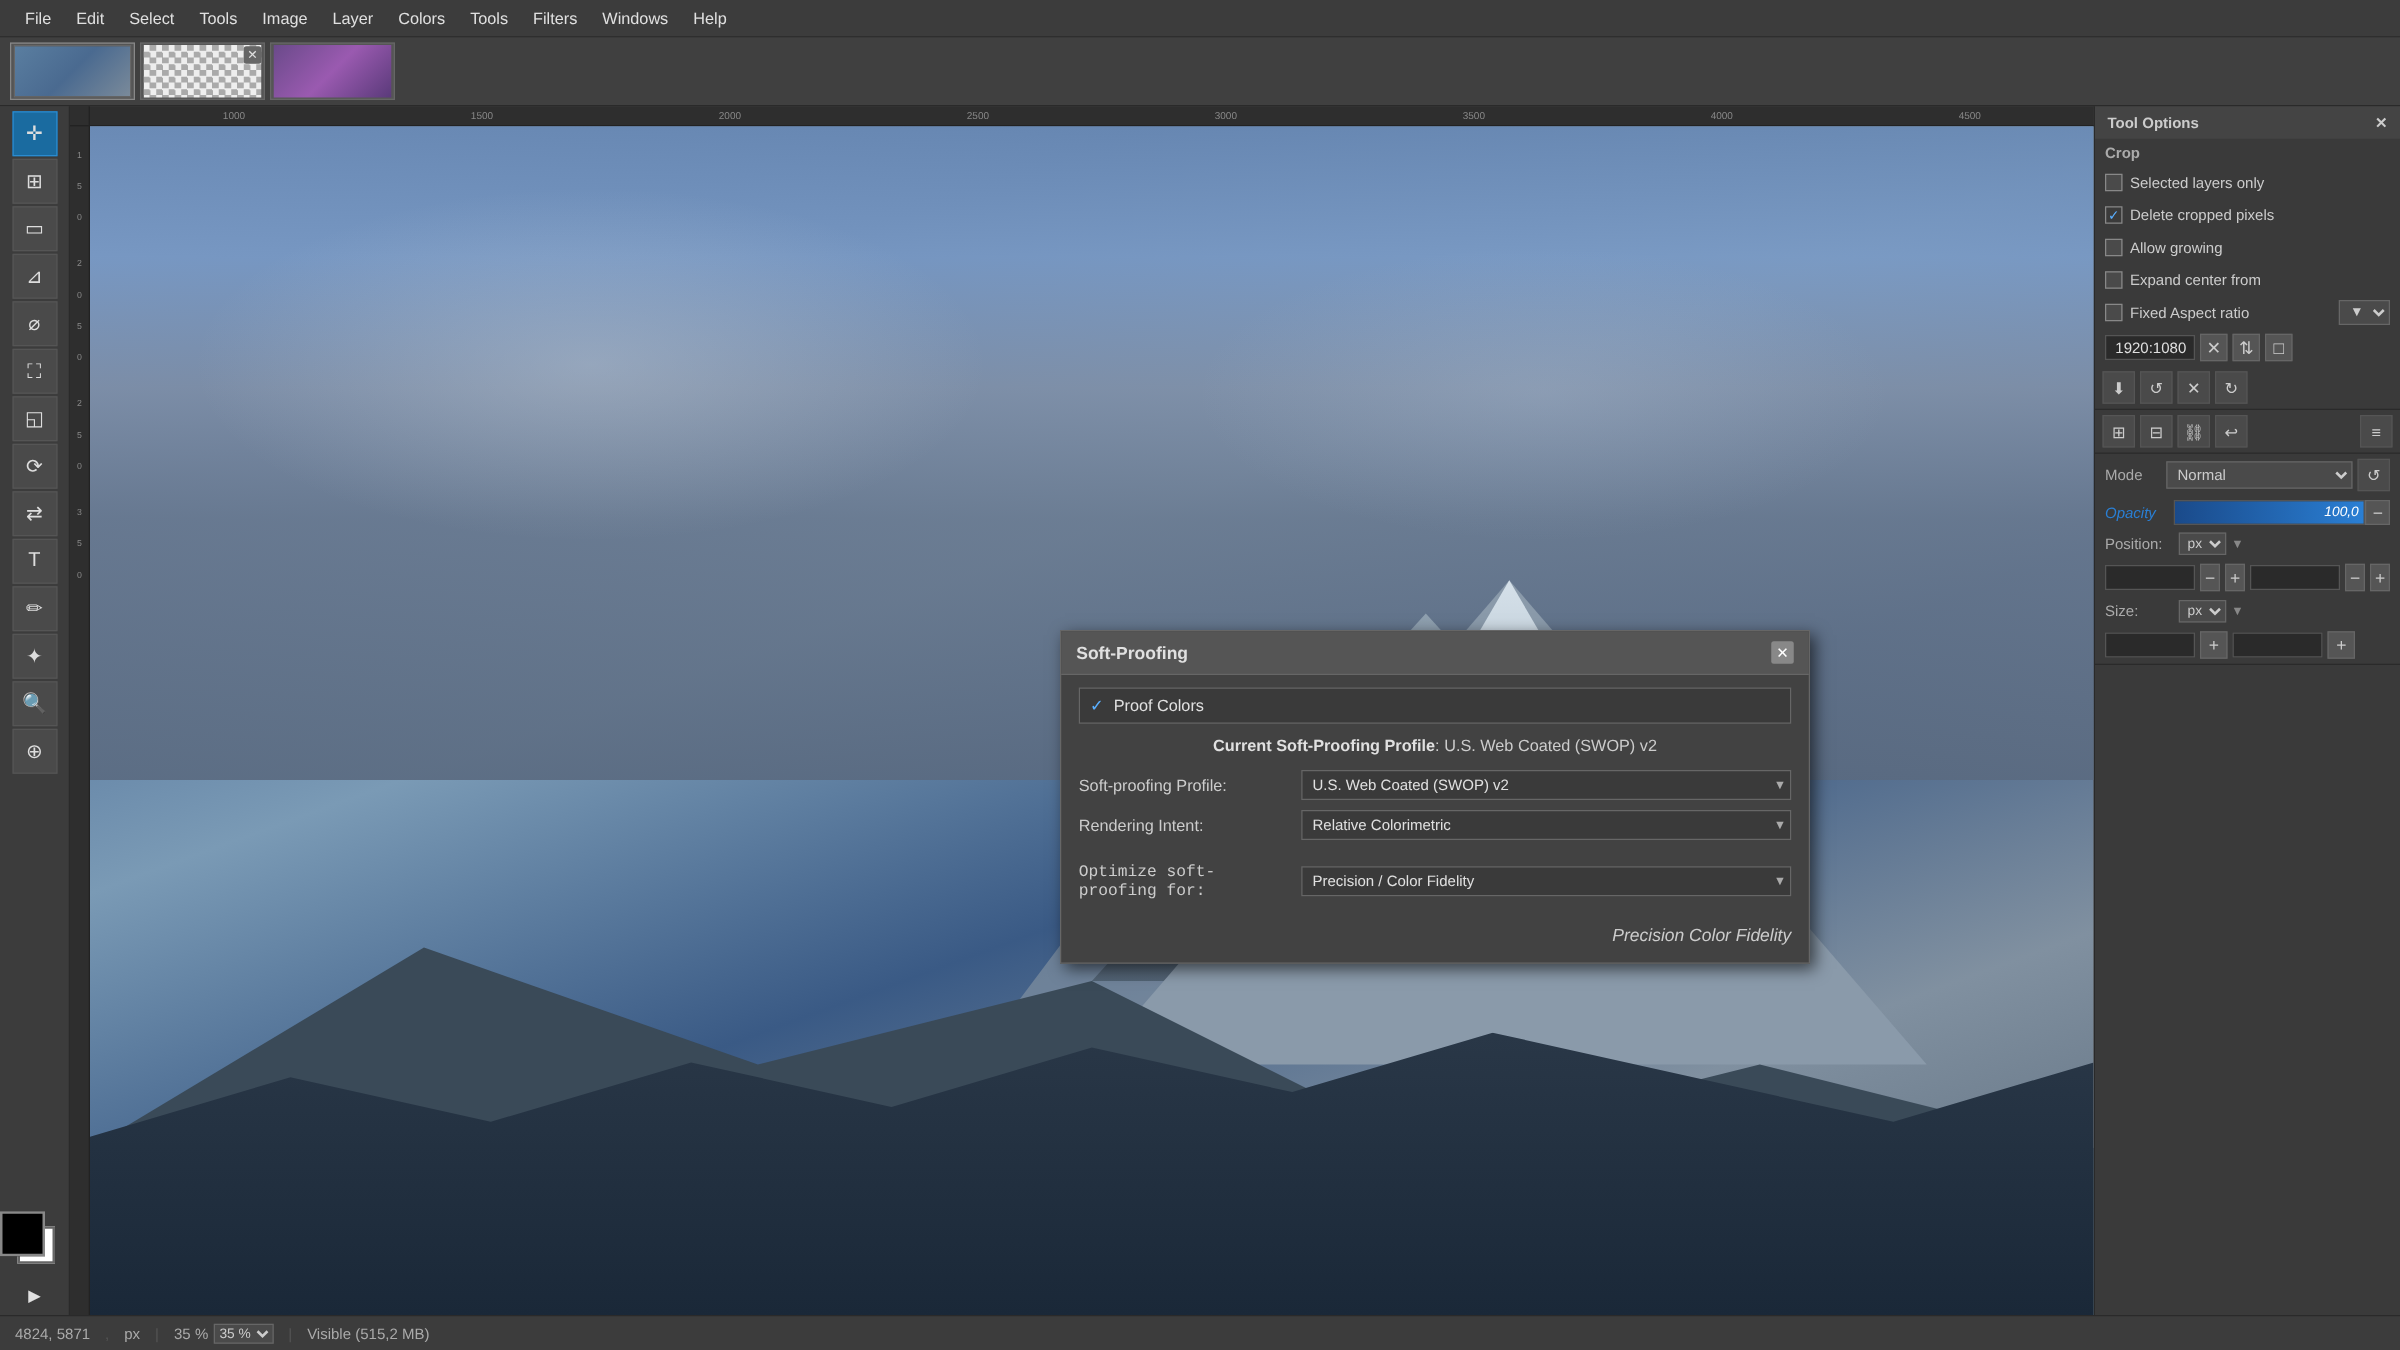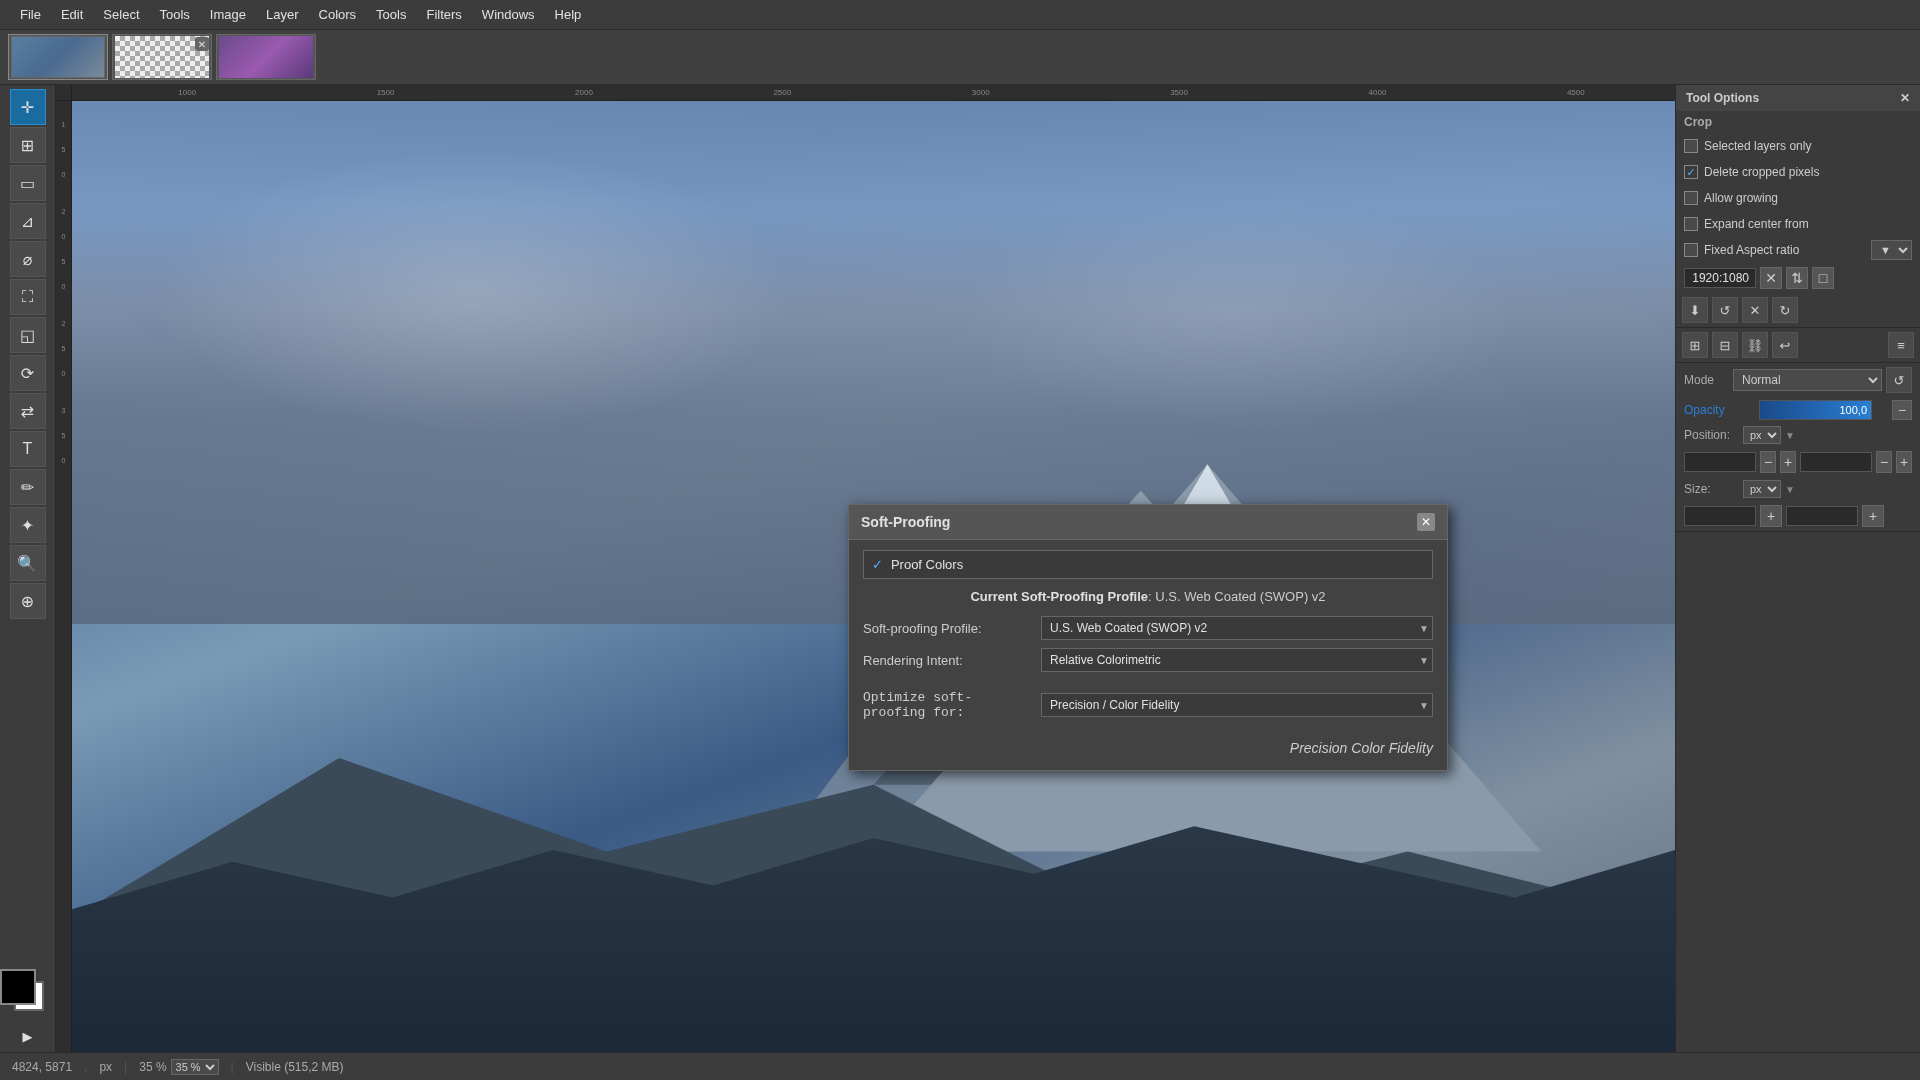--- a/index.html
+++ b/index.html
@@ -278,21 +278,22 @@
       color: #ccc;
       font-size: 12px;
       padding: 2px 4px;
     }
 
     
     .opacity-row {
       display: flex;
       align-items: center;
       padding: 3px 8px;
-      gap: 20px;
+      gap: 0;
+      font-style: italic;
     }
     .opacity-label { color: #2a7fd4; font-size: 12px; width: 55px; }
     .opacity-bar {
       flex: 1;
       height: 20px;
       background: linear-gradient(to right, #1a4a8a, #2a7fd4);
       border: 1px solid #555;
       position: relative;
       cursor: pointer;
     }

